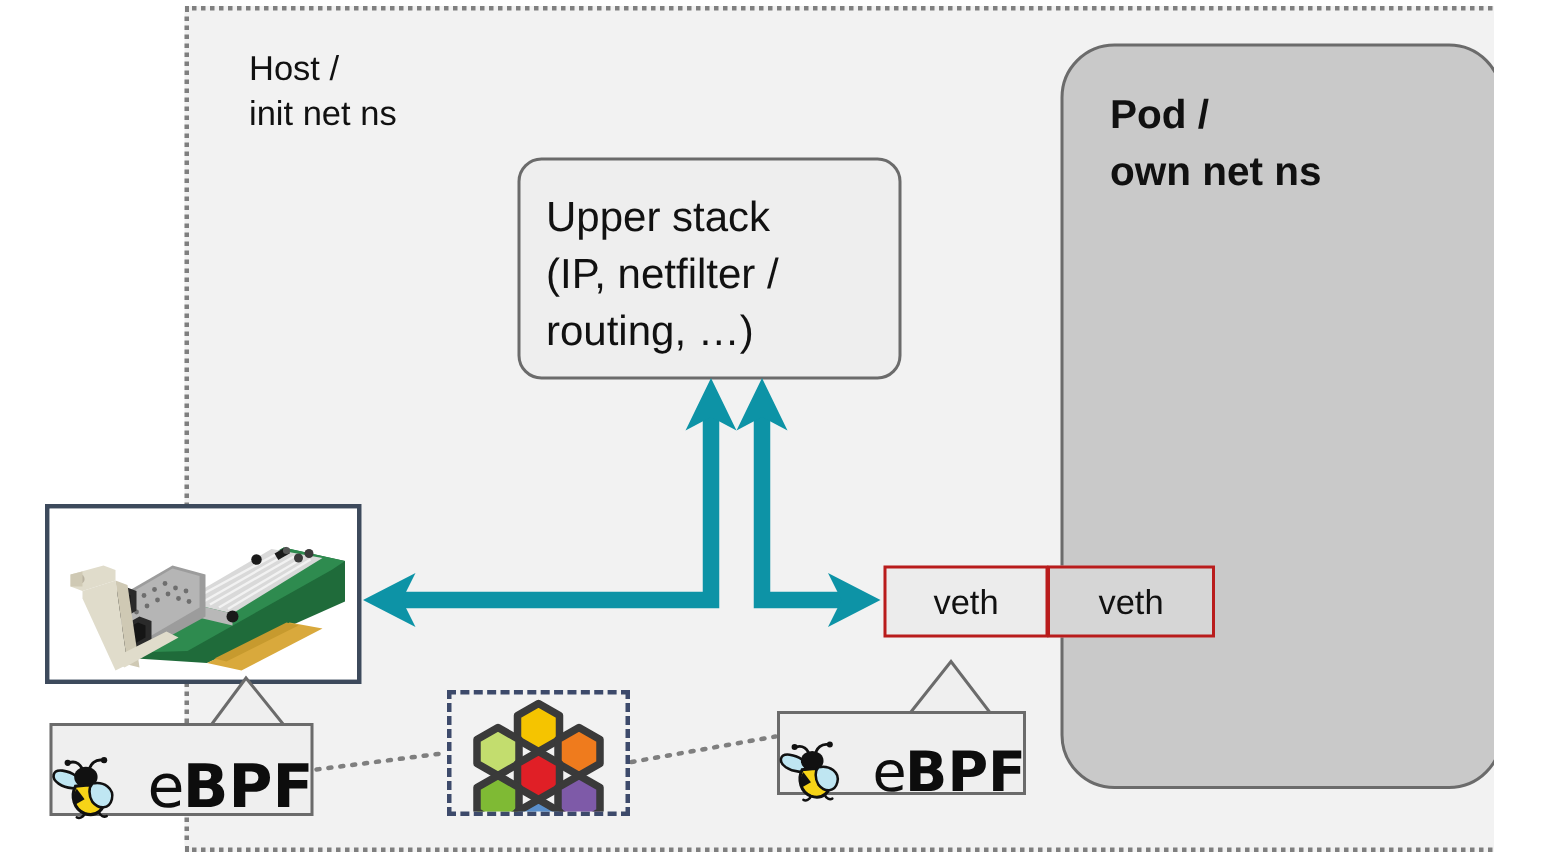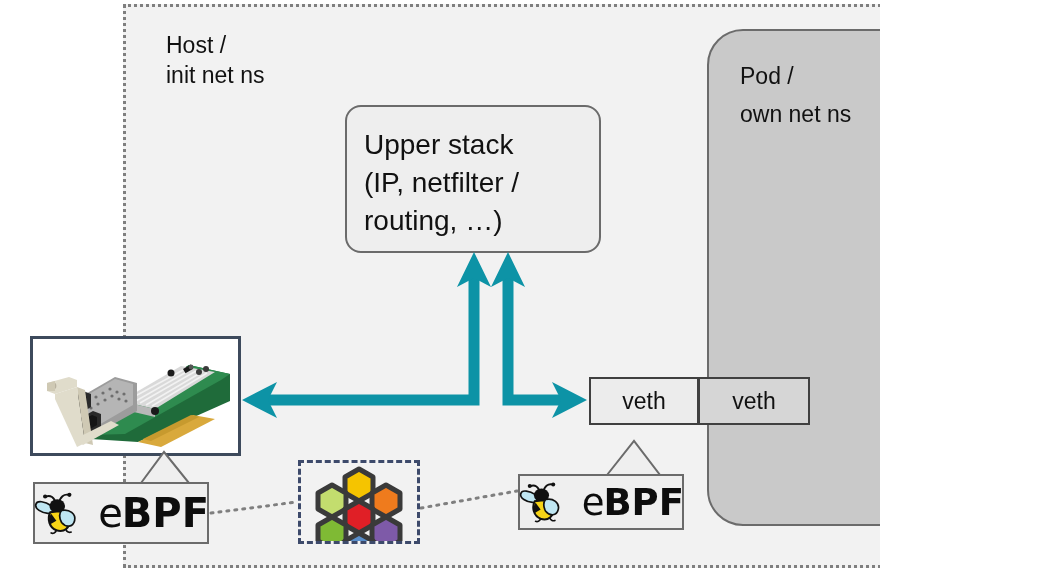--- a/index.html
+++ b/index.html
@@ -2,25 +2,26 @@
 <html><head>
 <meta charset="utf-8">
 <style>
   html, body {
     margin: 0;
     padding: 0;
     background: #ffffff;
   }
   #canvas {
     position: relative;
-    width: 880px;
+    width: 964px;
     height: 572px;
     background: #ffffff;
     font-family: "Liberation Sans", sans-serif;
     overflow: hidden;
+    padding-left: 32px;
   }
 
   
   .host-region {
     position: absolute;
     left: 123px;
     top: 4px;
     width: 914px;
     height: 564px;
     background: #f2f2f2;
@@ -46,24 +47,25 @@
     height: 497px;
     background: #c9c9c9;
     border: 2px solid #6b6b6b;
     border-radius: 36px;
     box-sizing: border-box;
   }
   .pod-label {
     position: absolute;
     left: 740px;
     top: 57px;
-    font-size: 23px;
+    font-size: 27px;
     color: #111111;
     line-height: 38px;
     white-space: pre-line;
+    font-weight: bold;
   }
 
   
   .upper-stack {
     position: absolute;
     left: 345px;
     top: 105px;
     width: 256px;
     height: 148px;
     background: #eeeeee;
@@ -93,21 +95,21 @@
     box-sizing: border-box;
     overflow: hidden;
   }
   .nic-svg { position: absolute; left: 0; top: 0; }
 
   
   .veth {
     position: absolute;
     top: 377px;
     height: 48px;
-    border: 2px solid #404040;
+    border: 2px solid #b91c1c;
     box-sizing: border-box;
     display: flex;
     align-items: center;
     justify-content: center;
     font-size: 23px;
     color: #111111;
   }
   .veth-host { left: 589px; width: 110px; background: #ececec; }
   .veth-pod  { left: 698px; width: 112px; background: #d6d6d6; }
 
@@ -123,20 +125,21 @@
   }
   .ebpf-left  { left: 33px;  top: 482px; width: 176px; height: 62px; }
   .ebpf-right { left: 518px; top: 474px; width: 166px; height: 56px; }
   .callout-tail { position: absolute; left: 0; top: 0; }
   .ebpf-inner {
     position: absolute;
     display: flex;
     align-items: center;
     justify-content: flex-start;
     gap: 15px;
+    margin-top: 12px;
   }
   .ebpf-word {
     font-family: "DejaVu Sans", sans-serif;
     font-weight: 400;
     color: #0d0d0d;
     letter-spacing: -1px;
   }
   .ebpf-word b { font-weight: 700; letter-spacing: 0px; }
 
   

